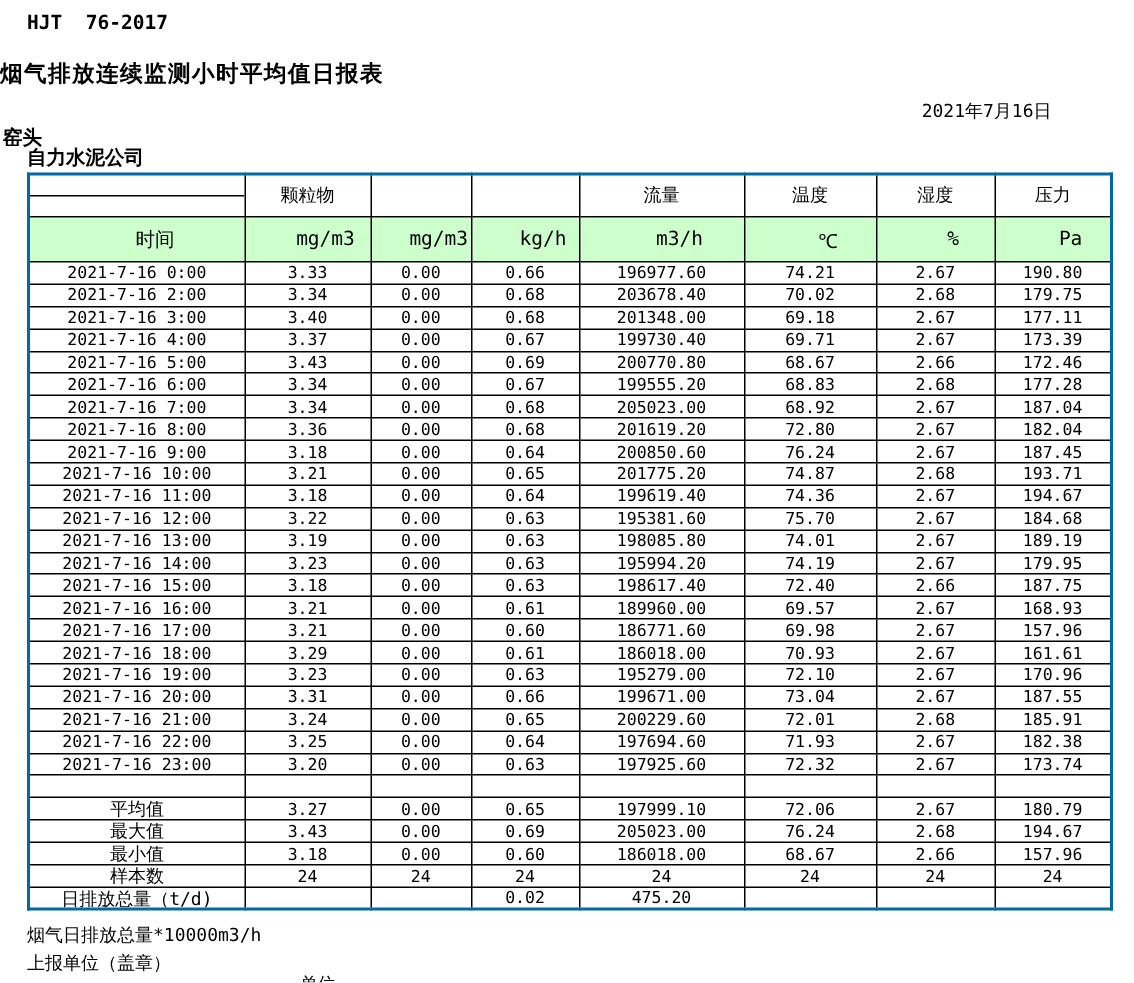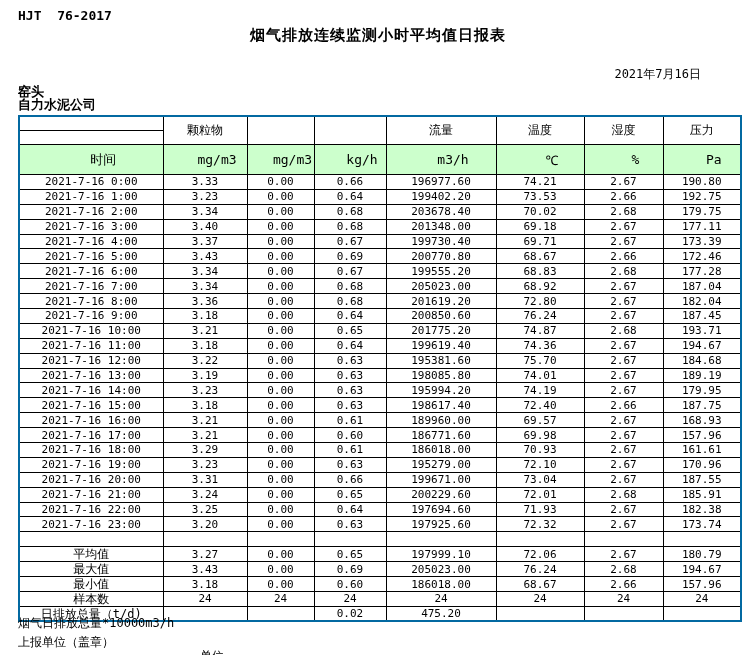--- a/index.html
+++ b/index.html
@@ -3,23 +3,23 @@
 <meta charset="utf-8">
 <style>
   * { margin:0; padding:0; box-sizing:border-box; }
   html,body { background:#ffffff; }
   .page {
     position:relative; width:756px; height:655px; background:#ffffff;
     color:#000; font-family:"DejaVu Sans Mono","Liberation Mono",monospace;
     overflow:hidden;
   }
   .doc-code { position:absolute; left:18px; top:8px; font-size:13px; font-weight:bold; white-space:pre; }
-  .title    { position:absolute; left:0; top:26px; width:100%; text-align:center; font-size:15px; font-weight:bold; letter-spacing:1px; }
+  .title    { position:absolute; left:0; top:40px; width:100%; font-size:15px; font-weight:bold; letter-spacing:1px; }
   .company  { position:absolute; left:18px; top:63px; font-size:13px; font-weight:bold;margin-top:33px; }
-  .location { position:absolute; left:18px; top:83px; font-size:13px; font-weight:bold; }
+  .location { position:absolute; left:2px; top:83px; font-size:13px; font-weight:bold; }
   .date     { position:absolute; right:55px; top:66px; font-size:12px; }
 
   table.report {
     position:absolute; left:18px; top:115px; width:722px;
     border-collapse:collapse; table-layout:fixed;
     border:2px solid #0369a1;
   }
   .report th, .report td {
     border:1px solid #000; text-align:center; font-weight:normal;
     overflow:hidden; white-space:nowrap; padding:0;
@@ -89,30 +89,20 @@
           <td>2021-7-16 0:00</td>
           <td>3.33</td>
           <td>0.00</td>
           <td>0.66</td>
           <td>196977.60</td>
           <td>74.21</td>
           <td>2.67</td>
           <td>190.80</td>
         </tr>
         <tr class="data-row">
-          <td>2021-7-16 1:00</td>
-          <td>3.23</td>
-          <td>0.00</td>
-          <td>0.64</td>
-          <td>199402.20</td>
-          <td>73.53</td>
-          <td>2.66</td>
-          <td>192.75</td>
-        </tr>
-        <tr class="data-row">
           <td>2021-7-16 2:00</td>
           <td>3.34</td>
           <td>0.00</td>
           <td>0.68</td>
           <td>203678.40</td>
           <td>70.02</td>
           <td>2.68</td>
           <td>179.75</td>
         </tr>
         <tr class="data-row">

